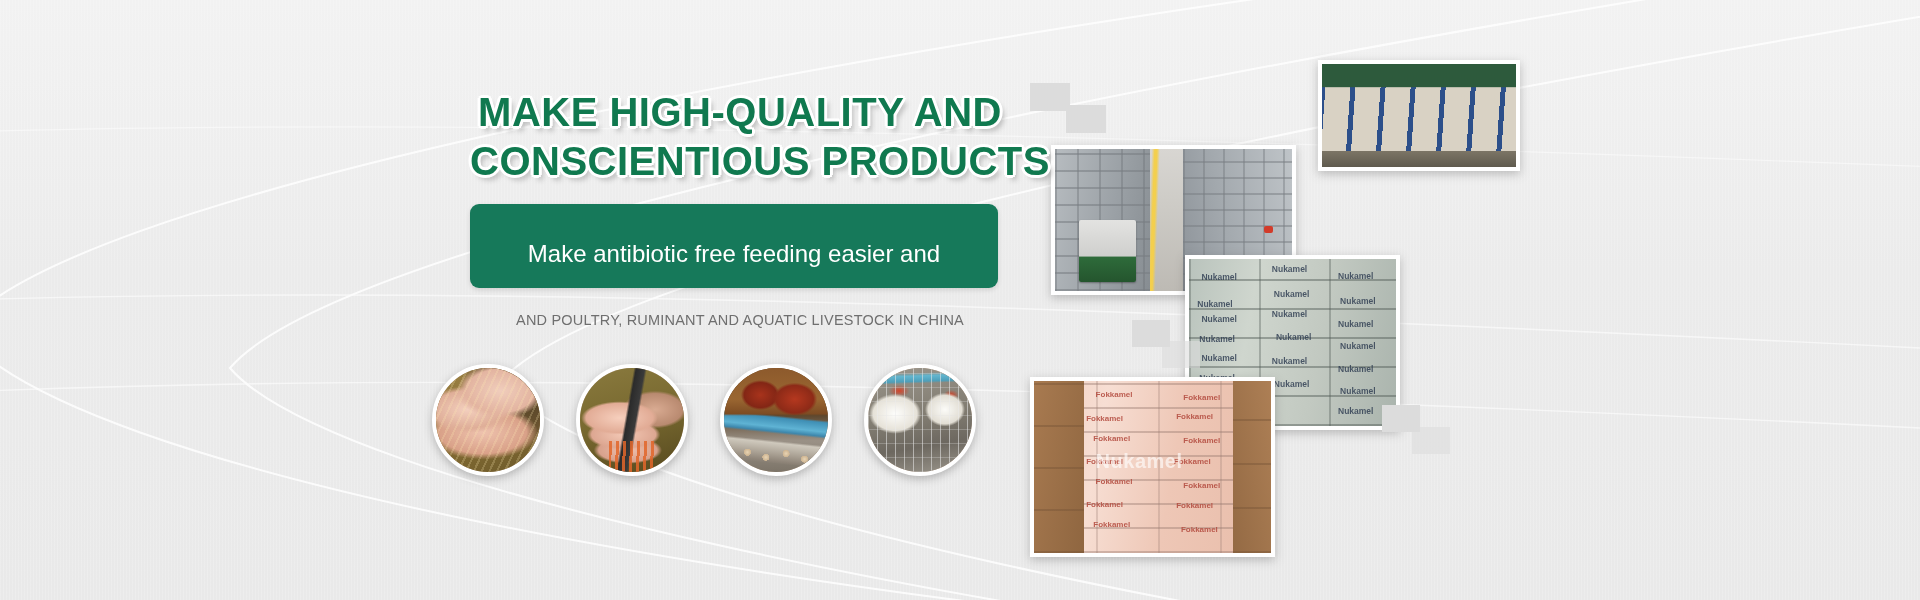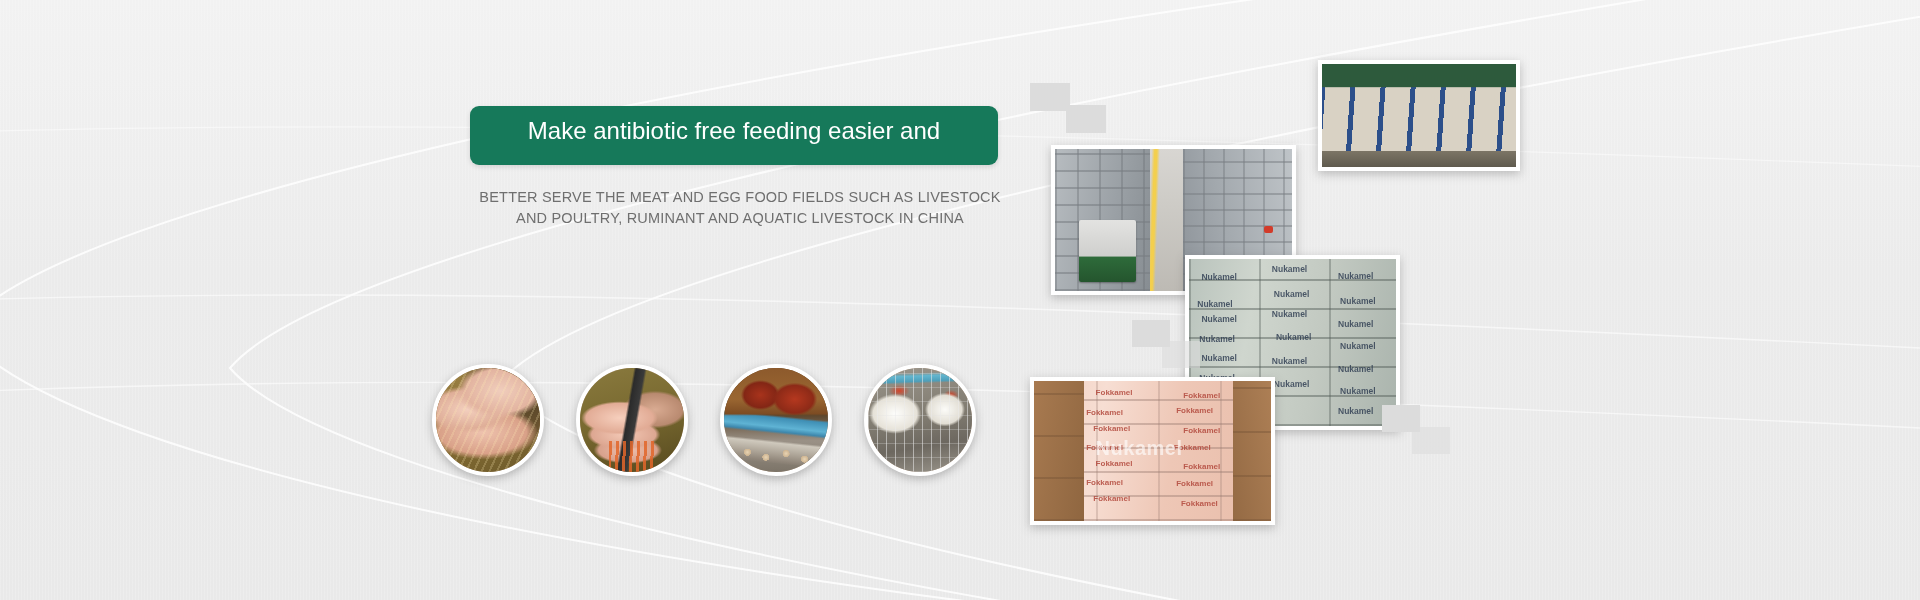--- a/index.html
+++ b/index.html
@@ -26,21 +26,21 @@
     text-shadow:
       -2px -2px 0 #fff, 2px -2px 0 #fff, -2px 2px 0 #fff, 2px 2px 0 #fff,
       -3px 0 0 #fff, 3px 0 0 #fff, 0 -3px 0 #fff, 0 3px 0 #fff,
       4px 5px 5px rgba(120,120,120,.45);
   }
   .headline .hl-line{display:block;white-space:nowrap;}
 
   .green-box{
     margin:18px 0 16px 0;width:528px;box-sizing:border-box;
     background:#16795a;border-radius:9px;
-    padding:9px 18px 19px 18px;
+    padding:34px 18px 19px 18px;
     box-shadow:0 2px 5px rgba(0,0,0,.12);
   }
   .green-box p{margin:0;text-align:center;color:#ffffff;
     font-size:24px;line-height:31px;font-weight:normal;}
 
   .subcopy{margin:22px 0 0 0;text-align:center;color:#6f6f6f;
     font-size:14.5px;line-height:21px;letter-spacing:.2px;}
   .subcopy .sc-line{display:block;}
 
   
@@ -145,21 +145,21 @@
   
   .phC{left:155px;top:200px;width:215px;height:175px;}
   .artC{background:
       repeating-linear-gradient(0deg, rgba(80,90,85,.45) 0 2px, rgba(0,0,0,0) 2px 29px),
       repeating-linear-gradient(90deg, rgba(80,90,85,.35) 0 2px, rgba(0,0,0,0) 2px 70px),
       linear-gradient(100deg,#b9c3bc 0%,#cfd6ce 30%,#c2c9c1 62%,#aab4ad 100%);}
   .bagtext{position:absolute;inset:0;font-size:8.5px;color:#2f3d52;font-weight:bold;}
   .bagtext span{position:absolute;white-space:nowrap;opacity:.82;}
 
   
-  .phD{left:0px;top:322px;width:245px;height:148px;}
+  .phD{left:0px;top:322px;width:245px;height:180px;}
   .artD{background:
       repeating-linear-gradient(0deg, rgba(150,120,110,.4) 0 2px, rgba(0,0,0,0) 2px 24px),
       repeating-linear-gradient(90deg, rgba(160,130,120,.3) 0 2px, rgba(0,0,0,0) 2px 62px),
       linear-gradient(100deg,#f0cdbe 0%,#f7ded3 28%,#eec7b6 58%,#e8bca9 100%);}
   .artD:before{content:"";position:absolute;left:0;top:0;width:21%;height:100%;
     background:repeating-linear-gradient(0deg,rgba(120,85,55,.45) 0 2px,rgba(0,0,0,0) 2px 42px),
                linear-gradient(100deg,#a87a50 0%,#8f6640 100%);}
   .artD:after{content:"";position:absolute;right:0;top:0;width:16%;height:100%;
     background:repeating-linear-gradient(0deg,rgba(120,85,55,.45) 0 2px,rgba(0,0,0,0) 2px 44px),
                linear-gradient(260deg,#ad7f55 0%,#946a44 100%);}
@@ -180,27 +180,30 @@
       <path d="M 1700 -10 C 980 110, 330 250, 230 368 C 330 486, 980 620, 1700 700"></path>
       <path d="M 1960 10 C 1240 130, 600 268, 500 382 C 600 500, 1240 636, 1960 716"></path>
       <path d="M -40 300 C 420 286, 980 300, 1960 350" stroke-width="1.4" opacity="0.7"></path>
       <path d="M -40 392 C 430 372, 1010 382, 1960 430" stroke-width="1.4" opacity="0.7"></path>
       <path d="M -40 132 C 380 120, 960 128, 1960 168" stroke-width="1.2" opacity="0.55"></path>
     </g>
   </svg>
 
   <div class="left-col">
 
+    <h1 class="headline">
+      <span class="hl-line">MAKE HIGH-QUALITY AND</span>
+      <span class="hl-line">CONSCIENTIOUS PRODUCTS</span>
+    </h1>
 
     <div class="green-box">
       <p>Make antibiotic free feeding easier and</p>
     </div>
 
     <div class="subcopy">
-      <span class="sc-line">BETTER SERVE THE MEAT AND EGG FOOD FIELDS SUCH AS LIVESTOCK</span>
       <span class="sc-line">AND POULTRY, RUMINANT AND AQUATIC LIVESTOCK IN CHINA</span>
     </div>
   </div>
 
   <div class="circle-row">
     <div class="circle">
       <div class="art c1"></div>
     </div>
     <div class="circle">
       <div class="art c2"></div>

